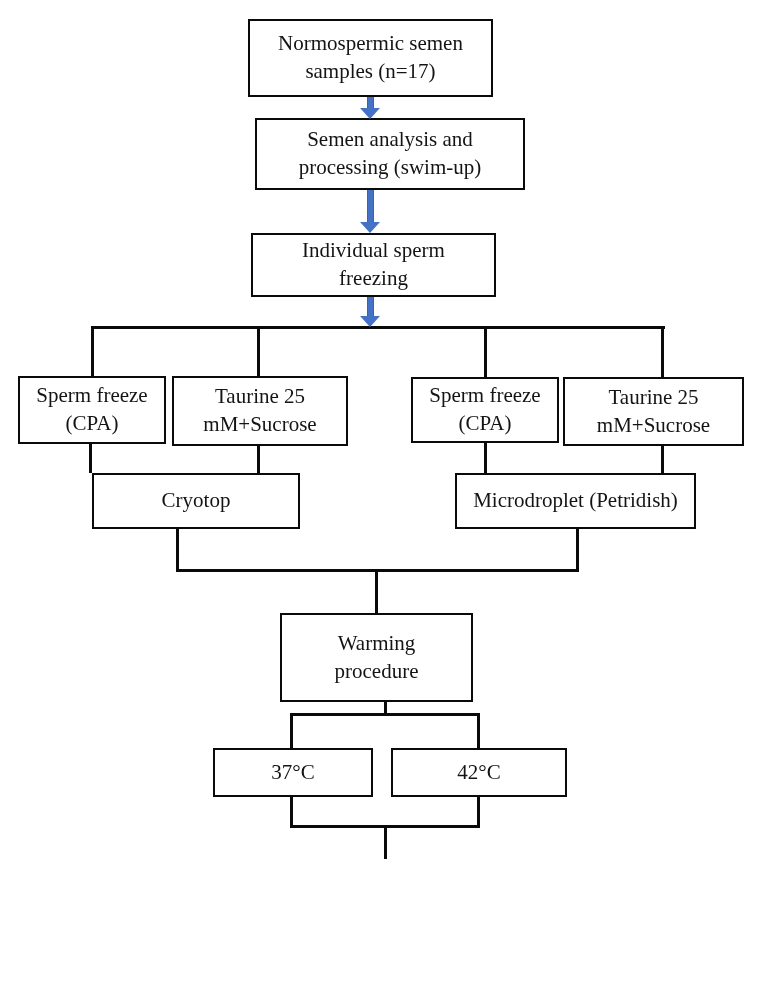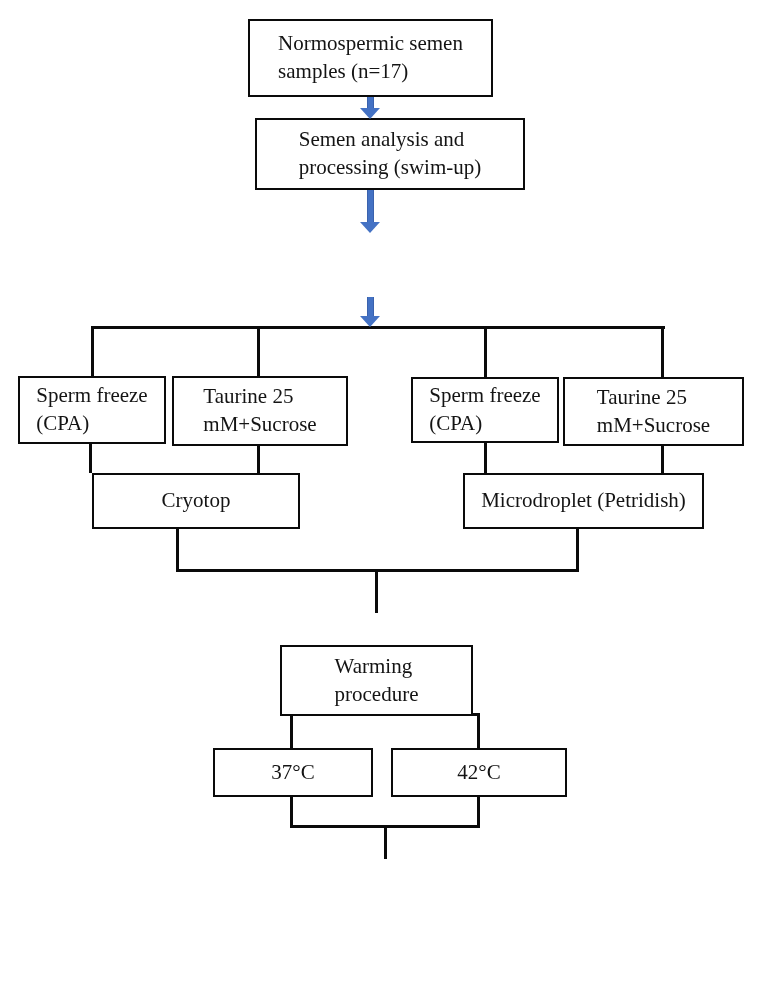--- a/index.html
+++ b/index.html
@@ -17,21 +17,21 @@
     overflow: hidden;
   }
   .node {
     position: absolute;
     box-sizing: border-box;
     background: #ffffff;
     border: 2px solid #0a0a0a;
     display: flex;
     align-items: center;
     justify-content: center;
-    text-align: left;
+    text-align: center;
     white-space: pre-line;
     font-size: 21px;
     line-height: 1.32;
     z-index: 2;
   }
   .line {
     position: absolute;
     background: #0a0a0a;
     z-index: 1;
   }
@@ -63,20 +63,22 @@
 <body>
 
 <div id="canvas">
 
   <div class="node" style="left:248px; top:19px; width:245px; height:78px;">Normospermic semen
 samples (n=17)</div>
 
   <div class="node" style="left:255px; top:118px; width:270px; height:72px;">Semen analysis and
 processing (swim-up)</div>
 
+  <div class="node" style="left:251px; top:233px; width:245px; height:64px;">Individual sperm
+freezing</div>
 
   <div class="arrow" style="left:360px; top:97px; height:22px;">
     <div class="arrow-body"></div>
     <div class="arrow-head"></div>
   </div>
 
   <div class="arrow" style="left:360px; top:190px; height:43px;">
     <div class="arrow-body"></div>
     <div class="arrow-head"></div>
   </div>
@@ -104,28 +106,28 @@
   <div class="node" style="left:563px; top:377px; width:181px; height:69px;">Taurine 25
 mM+Sucrose</div>
 
   <div class="line" style="left:89px; top:444px; width:3px; height:29px;"></div>
   <div class="line" style="left:257px; top:446px; width:3px; height:27px;"></div>
   <div class="line" style="left:484px; top:443px; width:3px; height:30px;"></div>
   <div class="line" style="left:661px; top:446px; width:3px; height:27px;"></div>
 
   <div class="node" style="left:74px; top:473px; width:208px; height:56px;margin-left:18px;">Cryotop</div>
 
-  <div class="node" style="left:455px; top:473px; width:241px; height:56px;margin-left:8px;">Microdroplet (Petridish)</div>
+  <div class="node" style="left:455px; top:473px; width:241px; height:56px;">Microdroplet (Petridish)</div>
 
   <div class="line" style="left:176px; top:529px; width:3px; height:43px;"></div>
   <div class="line" style="left:576px; top:529px; width:3px; height:43px;"></div>
   <div class="line" style="left:176px; top:569px; width:403px; height:3px;"></div>
   <div class="line" style="left:375px; top:572px; width:3px; height:41px;"></div>
 
-  <div class="node" style="left:280px; top:613px; width:193px; height:71px;margin-top:32px;">Warming
+  <div class="node" style="left:280px; top:613px; width:193px; height:89px;">Warming
 procedure</div>
 
   <div class="line" style="left:384px; top:684px; width:3px; height:32px;"></div>
   <div class="line" style="left:290px; top:713px; width:190px; height:3px;"></div>
   <div class="line" style="left:290px; top:713px; width:3px; height:35px;"></div>
   <div class="line" style="left:477px; top:713px; width:3px; height:35px;"></div>
 
   <div class="node" style="left:213px; top:748px; width:160px; height:49px;">37°C</div>
 
   <div class="node" style="left:391px; top:748px; width:176px; height:49px;">42°C</div>

